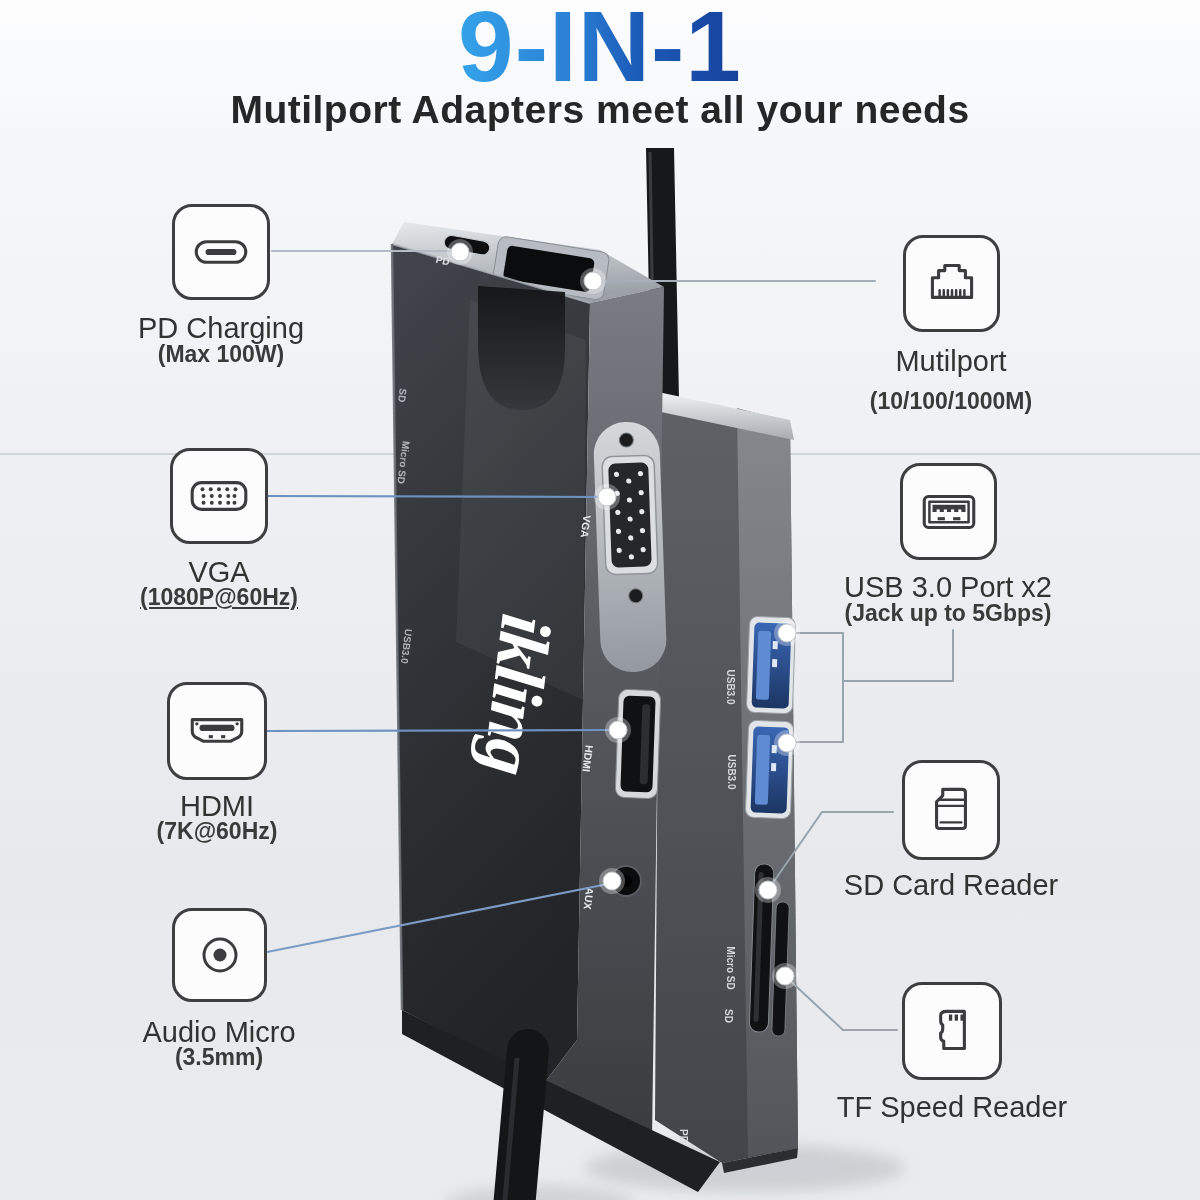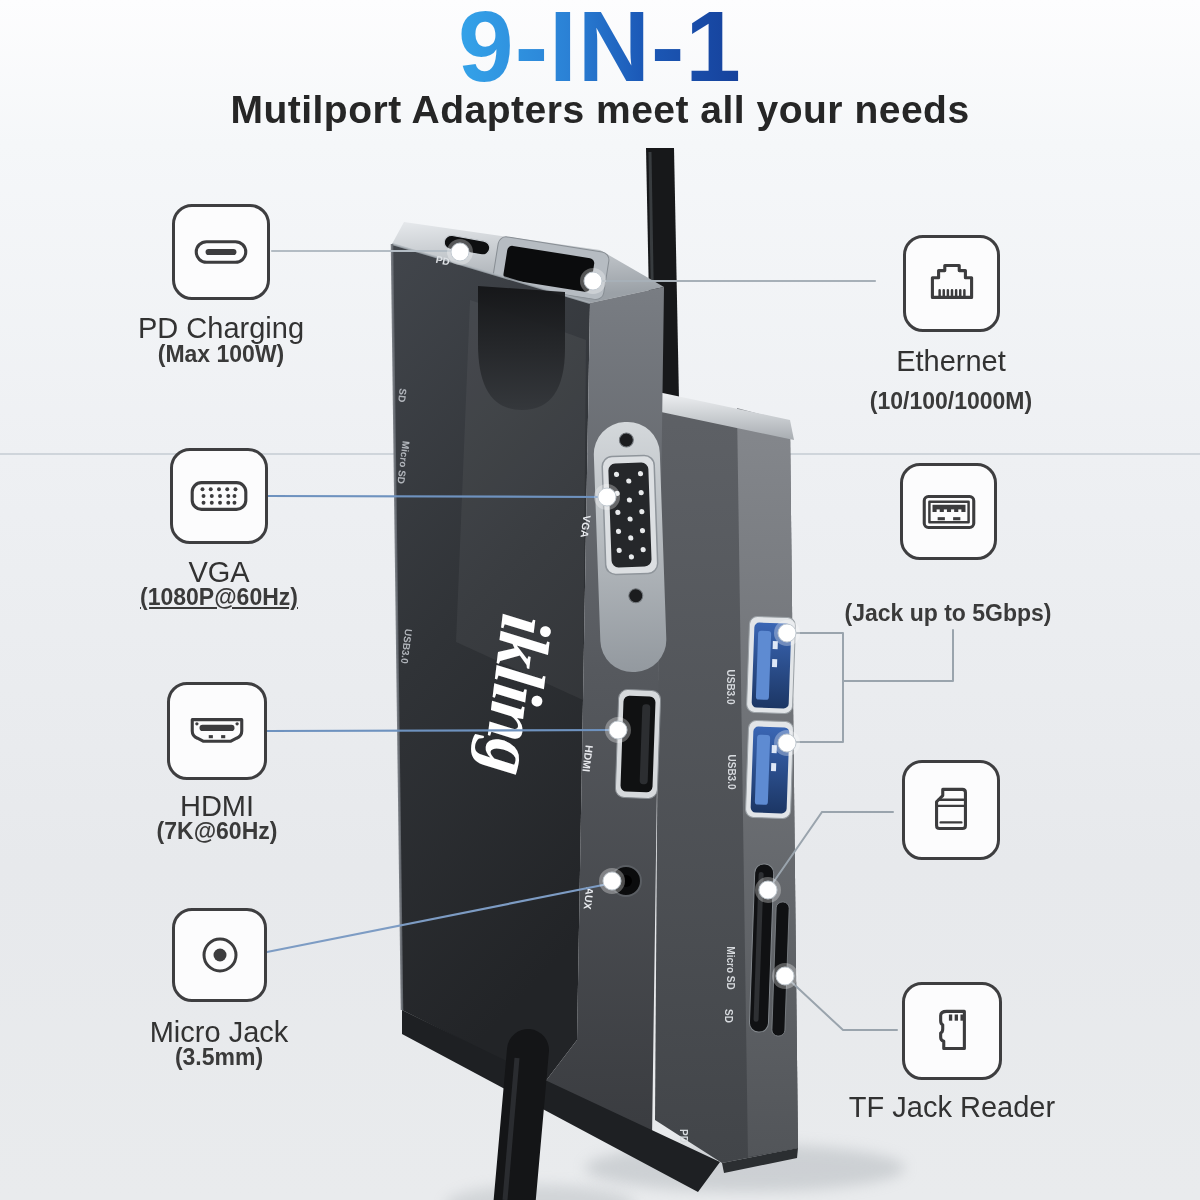--- a/index.html
+++ b/index.html
@@ -284,59 +284,61 @@
   </div>
   <div class="clabel" style="left:217px;top:790px;">HDMI</div>
   <div class="csub" style="left:217px;top:818px;">(7K@60Hz)</div>
 
   <div class="tile" style="left:172px;top:908px;width:95px;height:94px;">
     <svg width="64" height="64" viewBox="0 0 64 64">
       <circle cx="32" cy="32" r="16"></circle>
       <circle cx="32" cy="32" r="6.5" class="f"></circle>
     </svg>
   </div>
-  <div class="clabel" style="left:219px;top:1016px;">Micro Jack</div>
+  <div class="clabel" style="left:219px;top:1016px;">Audio Micro</div>
   <div class="csub" style="left:219px;top:1044px;">(3.5mm)</div>
 
   <div class="tile" style="left:903px;top:235px;width:97px;height:97px;">
     <svg width="66" height="66" viewBox="0 0 64 64">
       <path d="M13,45 L13,26 L19,26 L19,19 L25,19 L25,14 L39,14 L39,19 L45,19 L45,26 L51,26 L51,45 Z"></path>
       <path d="M20,38 V44 M24,38 V44 M28,38 V44 M32,38 V44 M36,38 V44 M40,38 V44 M44,38 V44" stroke-width="2.4"></path>
     </svg>
   </div>
-  <div class="clabel" style="left:951px;top:345px;">Ethernet</div>
+  <div class="clabel" style="left:951px;top:345px;">Mutilport</div>
   <div class="csub" style="left:951px;top:388px;">(10/100/1000M)</div>
 
   <div class="tile" style="left:900px;top:463px;width:97px;height:97px;">
     <svg width="66" height="66" viewBox="0 0 64 64">
       <rect x="8" y="17" width="48" height="30" rx="4"></rect>
       <rect x="13" y="22" width="38" height="20" stroke-width="2.4"></rect>
       <rect x="16" y="25" width="32" height="7" class="f"></rect>
       <rect x="20" y="29.5" width="3" height="2.5" class="w"></rect>
         <rect x="27" y="29.5" width="3" height="2.5" class="w"></rect>
       <rect x="34" y="29.5" width="3" height="2.5" class="w"></rect>
         <rect x="41" y="29.5" width="3" height="2.5" class="w"></rect>
       <rect x="21" y="37" width="7" height="3" class="f"></rect>
         <rect x="36" y="37" width="7" height="3" class="f"></rect>
     </svg>
   </div>
+  <div class="clabel" style="left:948px;top:571px;">USB 3.0 Port x2</div>
   <div class="csub" style="left:948px;top:600px;">(Jack up to 5Gbps)</div>
 
   <div class="tile" style="left:902px;top:760px;width:98px;height:100px;">
     <svg width="66" height="66" viewBox="0 0 64 64">
       <path d="M24,12 L43,12 Q46,12 46,15 L46,47 Q46,50 43,50 L21,50 Q18,50 18,47 L18,24 L24,18 Z"></path>
       <path d="M20,22 L44,22" stroke-width="2.4"></path>
       <path d="M19,28 L45,28" stroke-width="2.4"></path>
       <path d="M22,44 L42,44" stroke-width="2.4"></path>
     </svg>
   </div>
+  <div class="clabel" style="left:951px;top:869px;">SD Card Reader</div>
 
   <div class="tile" style="left:902px;top:982px;width:100px;height:98px;">
     <svg width="66" height="66" viewBox="0 0 64 64">
       <path d="M27,13 L44,13 L44,49 L24,49 L24,42 Q21,41 21,38 L21,34 Q23,33 23,30 L23,26 Q21,25 21,22 L21,17 Q21,13 27,13 Z"></path>
       <rect x="29" y="16" width="3.2" height="6" class="f"></rect>
       <rect x="34.6" y="16" width="3.2" height="6" class="f"></rect>
       <rect x="40.2" y="16" width="3.2" height="6" class="f"></rect>
     </svg>
   </div>
-  <div class="clabel" style="left:952px;top:1091px;">TF Jack Reader</div>
+  <div class="clabel" style="left:952px;top:1091px;">TF Speed Reader</div>
 
 </div>
 
 </body></html>

